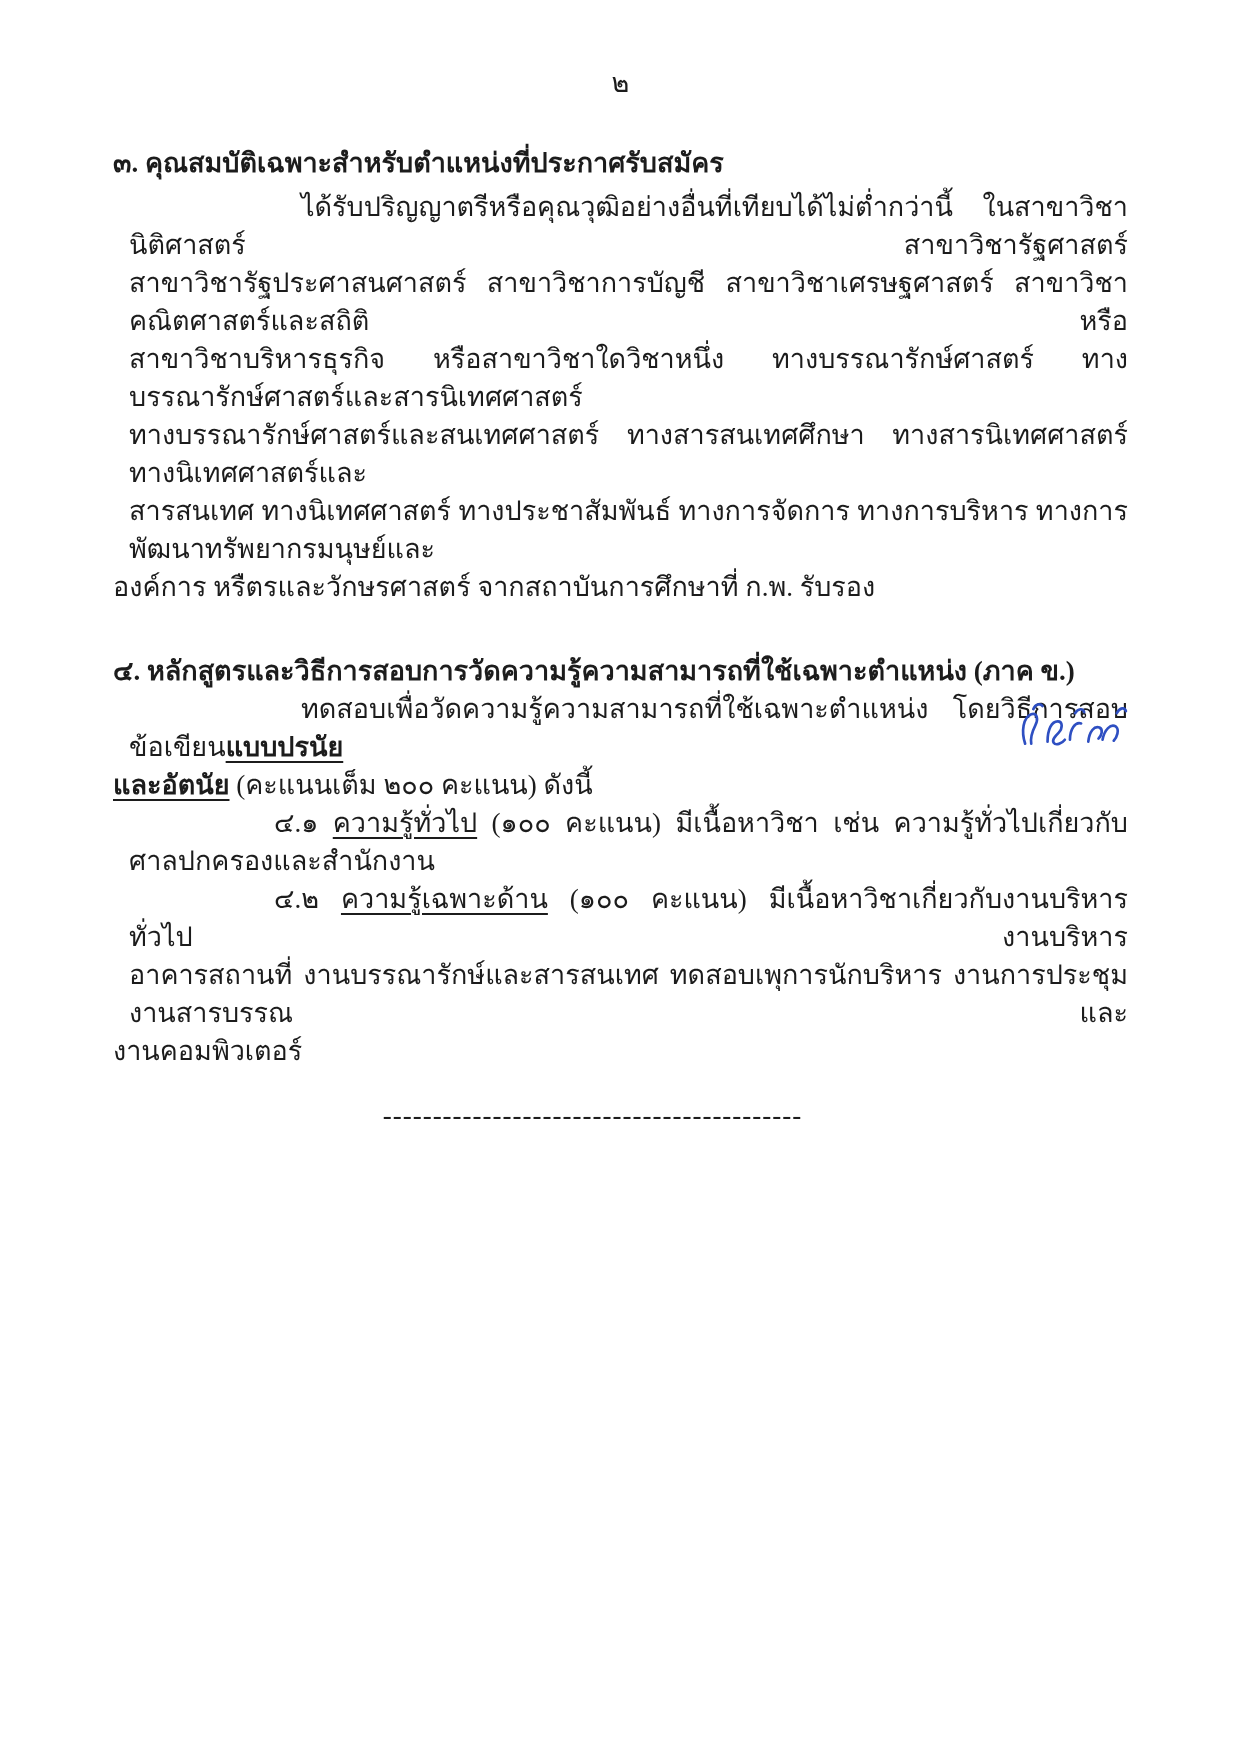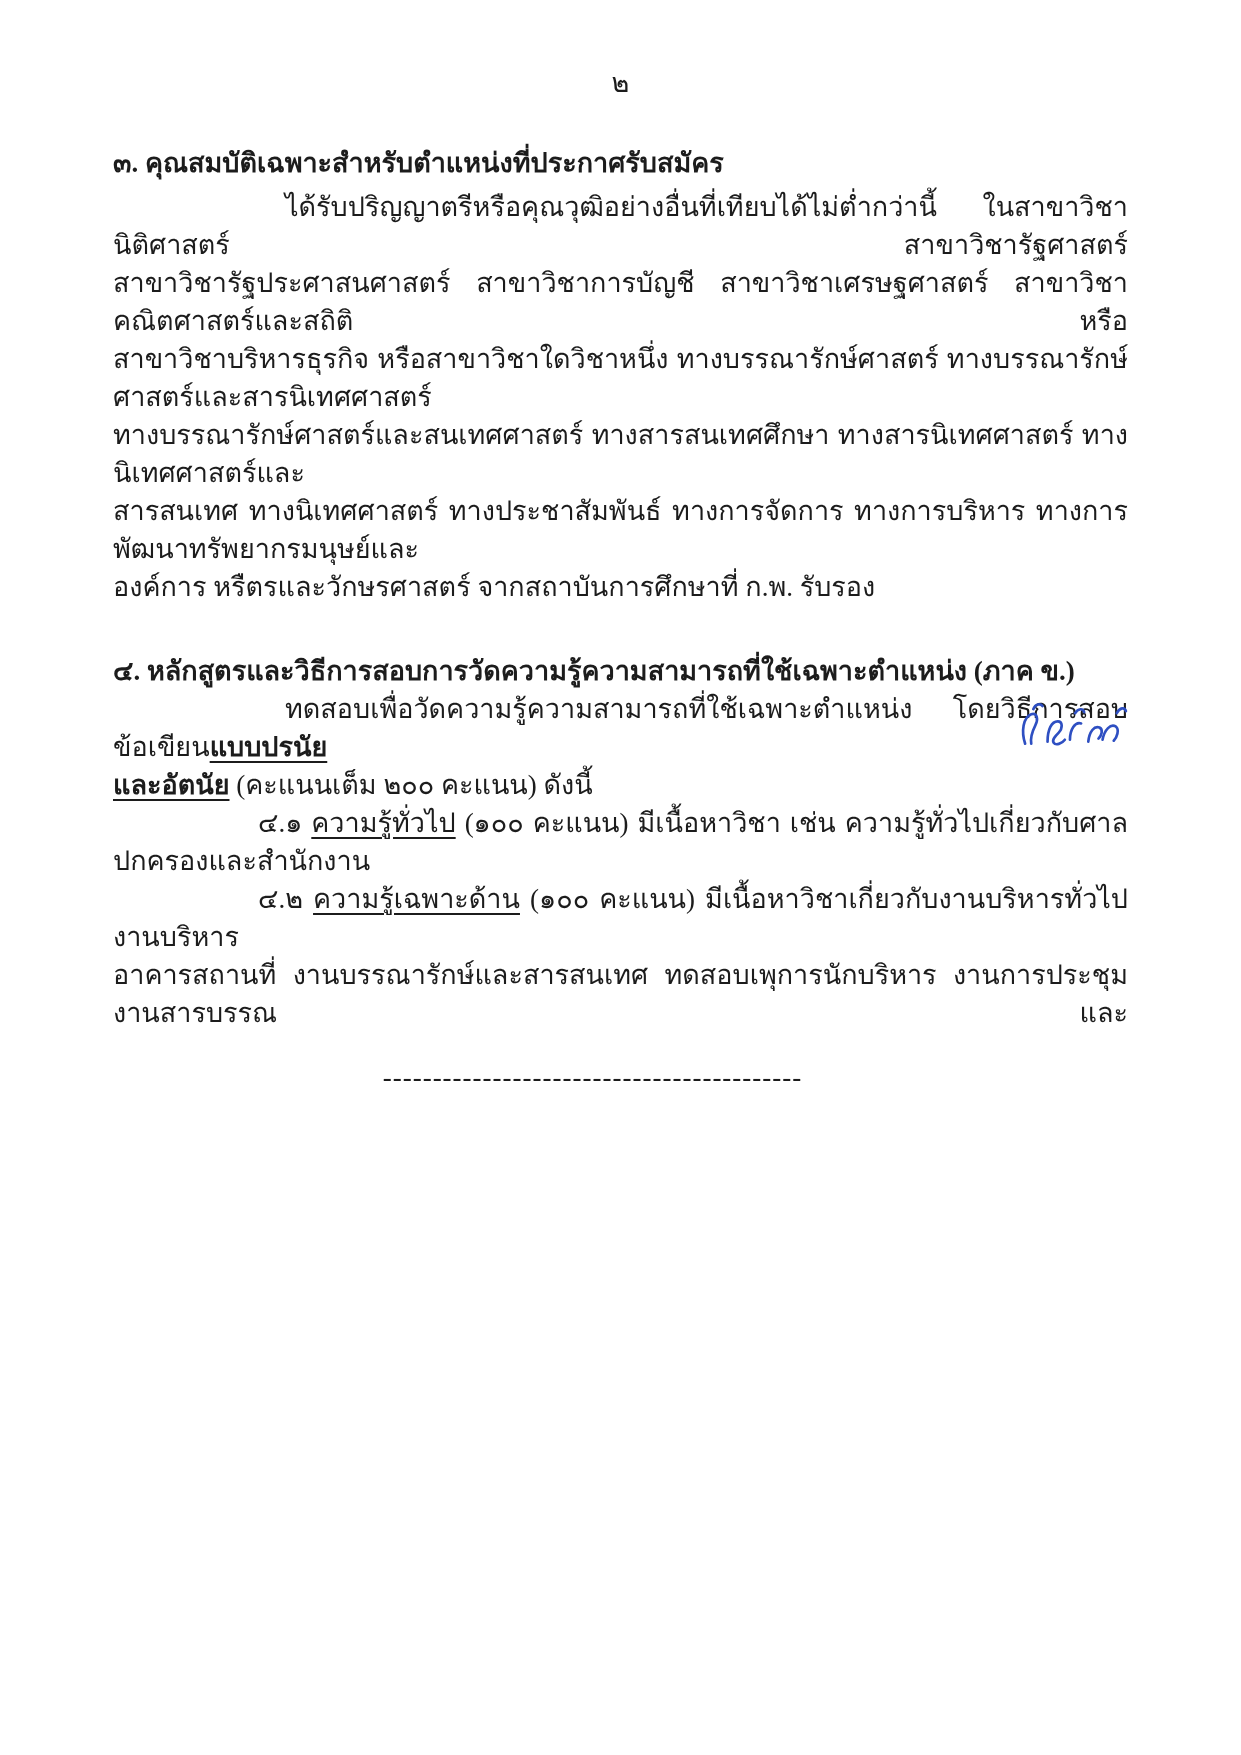--- a/index.html
+++ b/index.html
@@ -23,20 +23,21 @@
   .heading {
     font-weight: bold;
   }
   .heading-3 { margin-top: 42px; }
   .heading-4 { margin-top: 46px; }
   .para { margin-top: 6px; }
   .line { white-space: normal; }
   .fill {
     text-align: justify;
     text-align-last: justify;
+    margin-left: 16px;
   }
   .indent-lg { text-indent: 172px; }
   .indent-md { text-indent: 145px; }
   .bu {
     font-weight: bold;
     text-decoration: underline;
     text-underline-offset: 5px;
   }
   .u {
     text-decoration: underline;
@@ -78,20 +79,21 @@
   <div class="heading heading-4">๔. หลักสูตรและวิธีการสอบการวัดความรู้ความสามารถที่ใช้เฉพาะตำแหน่ง (ภาค ข.)</div>
 
   <div>
     <div class="line fill indent-lg"><span>ทดสอบเพื่อวัดความรู้ความสามารถที่ใช้เฉพาะตำแหน่ง โดยวิธีการสอบข้อเขียน</span><span class="bu">แบบปรนัย</span></div>
     <div class="line"><span class="bu">และอัตนัย</span><span> (คะแนนเต็ม ๒๐๐ คะแนน) ดังนี้</span></div>
 
     <div class="line fill indent-md"><span>๔.๑ </span><span class="u">ความรู้ทั่วไป</span><span> (๑๐๐ คะแนน) มีเนื้อหาวิชา เช่น ความรู้ทั่วไปเกี่ยวกับศาลปกครองและสำนักงาน</span></div>
 
     <div class="line fill indent-md"><span>๔.๒ </span><span class="u">ความรู้เฉพาะด้าน</span><span> (๑๐๐ คะแนน) มีเนื้อหาวิชาเกี่ยวกับงานบริหารทั่วไป งานบริหาร</span></div>
     <div class="line fill">อาคารสถานที่ งานบรรณารักษ์และสารสนเทศ ทดสอบเพุการนักบริหาร งานการประชุม งานสารบรรณ และ</div>
+    <div class="line">งานคอมพิวเตอร์</div>
   </div>
 
   <div class="signature" title="ปัตรัตน์">
     <svg viewBox="0 0 110 55" aria-hidden="false" role="img" fill="none" stroke="#2e4fc2" stroke-width="2.6" stroke-linecap="round" stroke-linejoin="round">
       <path d="M8 42 C4 30 6 16 14 13 C20 11 21 18 18 24 C15 30 13 36 14 42"></path>
       <path d="M16 8 C18 3 23 2 25 5"></path>
       <path d="M30 40 C30 28 34 20 40 20 C45 20 45 27 41 31 C38 34 34 38 36 41 C38 44 44 42 47 38"></path>
       <path d="M52 38 C52 28 57 20 63 22"></path>
       <path d="M57 12 C60 7 65 7 66 11"></path>
       <path d="M70 40 C71 30 76 24 81 26 C85 28 83 34 80 37"></path>

